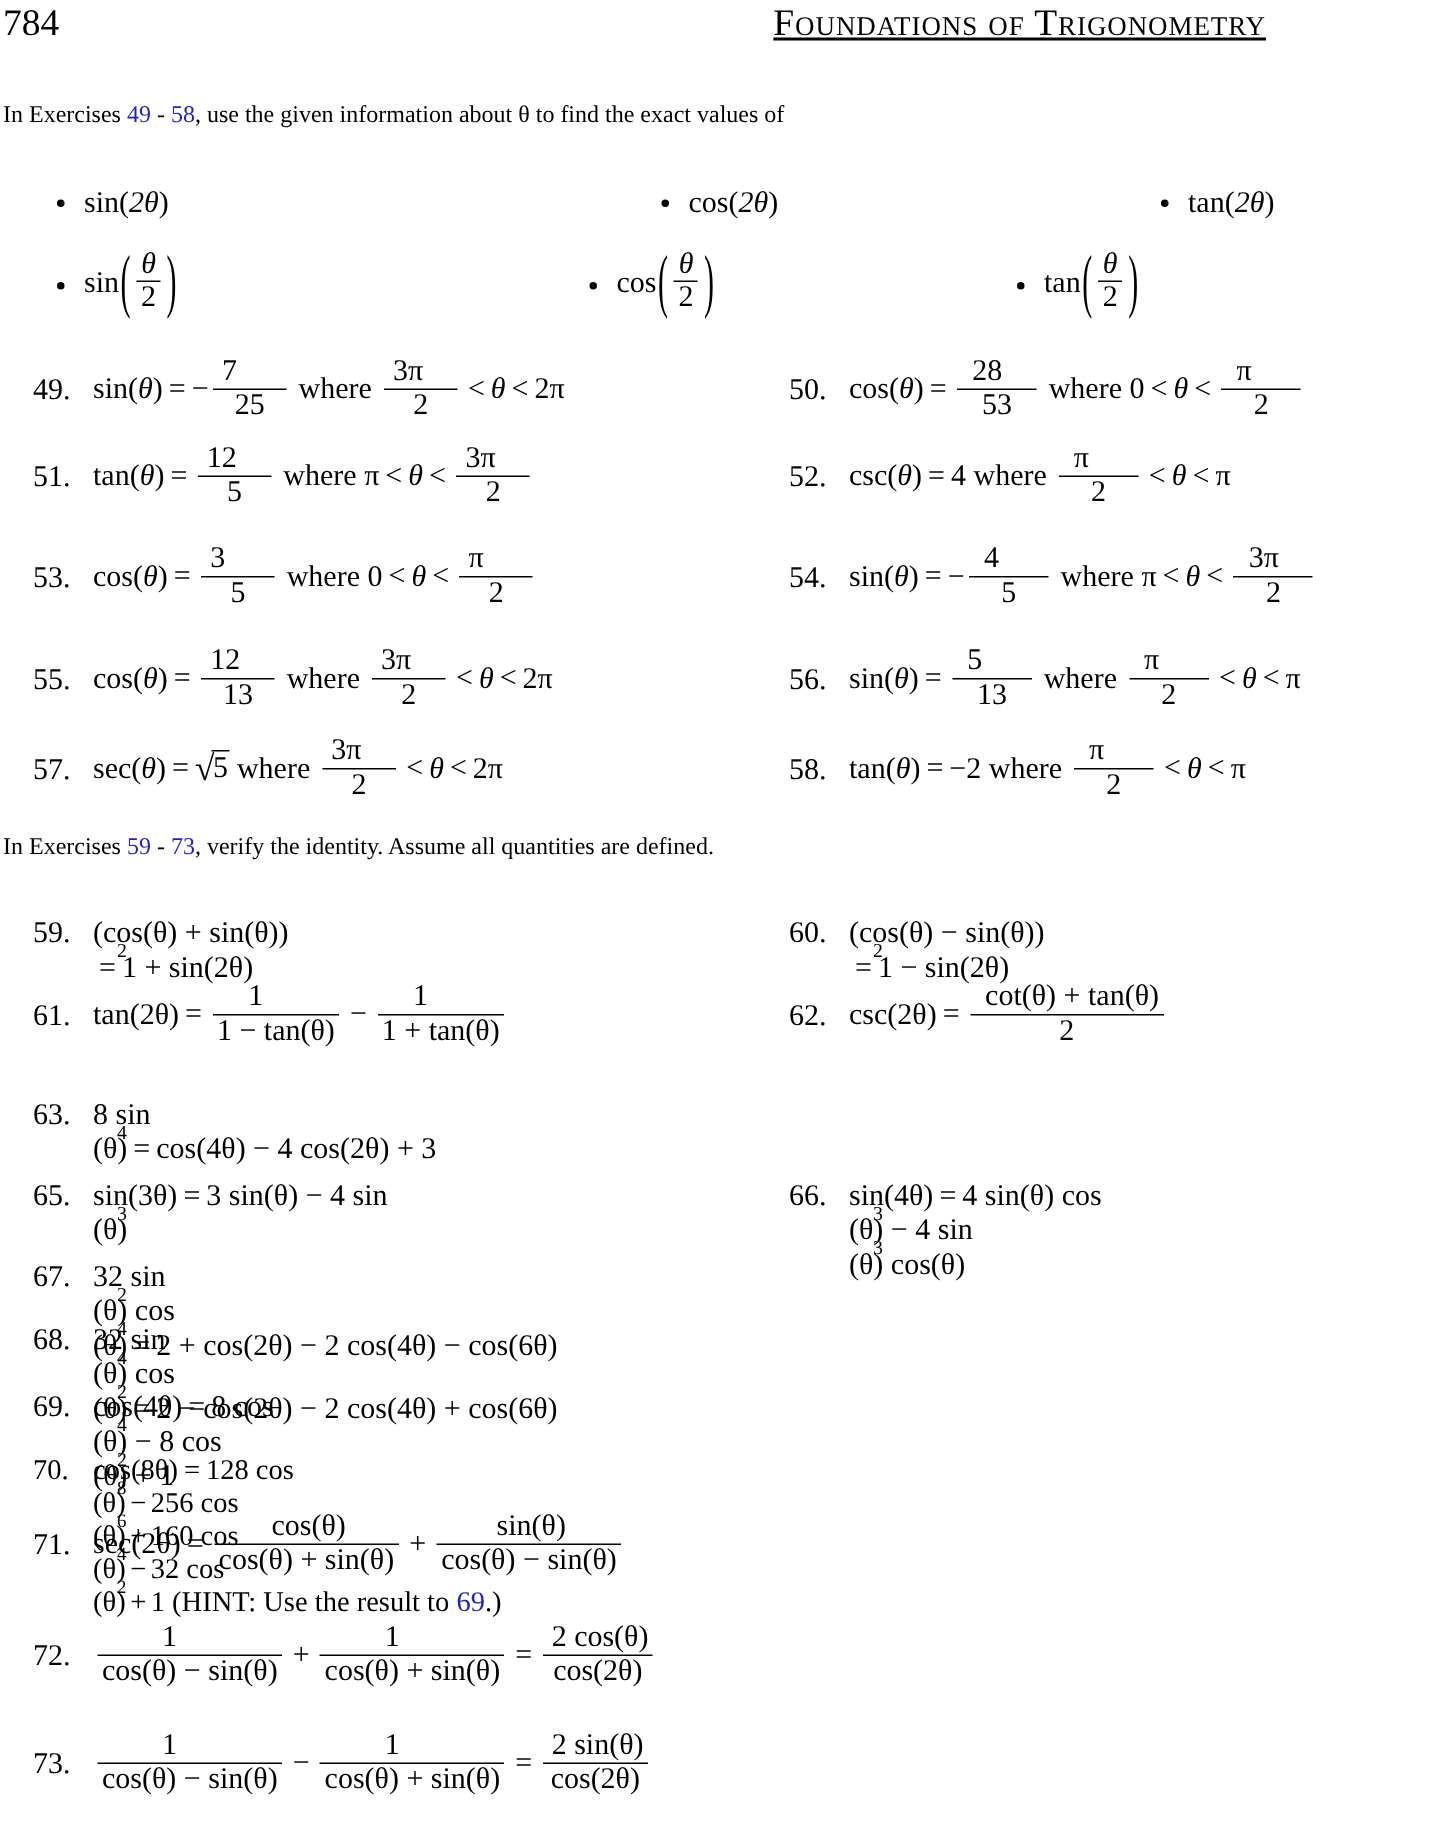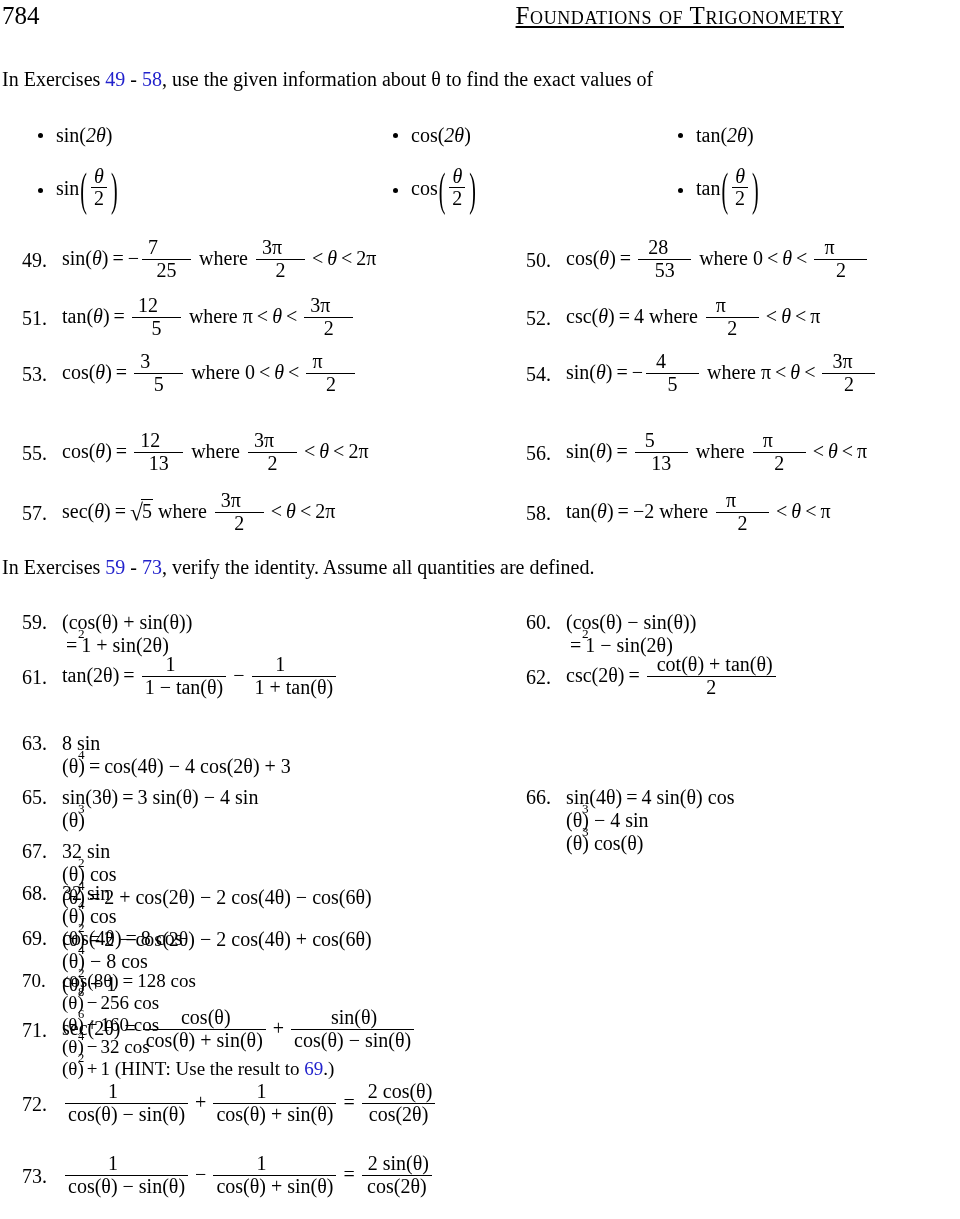--- a/index.html
+++ b/index.html
@@ -32,21 +32,21 @@
     font-variant: small-caps;
     letter-spacing: 0.6px;
     font-size: 25px;
     text-decoration: underline;
   }
 
   
   .lead {
     position: absolute;
     left: 2px;
-    font-size: 20px;
+    font-size: 16px;
     white-space: nowrap;
   }
   .lnk { color: #2222cc; }
 
   
   .m { font-style: normal; }
   .v { font-style: italic; font-family: "Liberation Serif","DejaVu Serif",serif; }
   .op { padding: 0 4px; }
   .opn { padding: 0 3px; }
   sup.ex { font-size: 0.66em; vertical-align: super; line-height: 0; }
@@ -140,21 +140,21 @@
     <span class="book-title">Foundations of Trigonometry</span>
   </div>
 
   <div class="lead" style="top:68px;">
     <span>In Exercises</span>
     <span class="lnk">49</span>
     <span>-</span>
     <span class="lnk">58</span><span>, use the given information about θ to find the exact values of</span>
   </div>
 
-  <div class="bullets" style="top:124px;">
+  <div class="bullets" style="top:124px;gap:48px;">
     <div class="bullet-item">
       <span class="dot"></span>
       <span class="m"><span>sin</span>(<span class="v">2θ</span>)</span>
     </div>
     <div class="bullet-item">
       <span class="dot"></span>
       <span class="m"><span>cos</span>(<span class="v">2θ</span>)</span>
     </div>
     <div class="bullet-item">
       <span class="dot"></span>
@@ -200,21 +200,21 @@
       </span>
     </div>
     <div class="ex mid ex-r">
       <span class="num">52.</span>
       <span class="body m">
         <span>csc</span>(<span class="v">θ</span>)<span class="op">=</span><span>4</span>&nbsp;<span>where</span>&nbsp;<span class="frac"><span class="num">π</span><span class="den">2</span></span><span class="op">&lt;</span><span class="v">θ</span><span class="op">&lt;</span><span>π</span>
       </span>
     </div>
   </div>
 
-  <div class="exrow two-col" style="top:352px;">
+  <div class="exrow two-col" style="top:363px;">
     <div class="ex mid">
       <span class="num">53.</span>
       <span class="body m">
         <span>cos</span>(<span class="v">θ</span>)<span class="op">=</span><span class="frac"><span class="num">3</span><span class="den">5</span></span>&nbsp;<span>where</span>&nbsp;<span>0</span><span class="op">&lt;</span><span class="v">θ</span><span class="op">&lt;</span><span class="frac"><span class="num">π</span><span class="den">2</span></span>
       </span>
     </div>
     <div class="ex mid ex-r">
       <span class="num">54.</span>
       <span class="body m">
         <span>sin</span>(<span class="v">θ</span>)<span class="op">=</span><span>−</span><span class="frac"><span class="num">4</span><span class="den">5</span></span>&nbsp;<span>where</span>&nbsp;<span>π</span><span class="op">&lt;</span><span class="v">θ</span><span class="op">&lt;</span><span class="frac"><span class="num">3π</span><span class="den">2</span></span>

